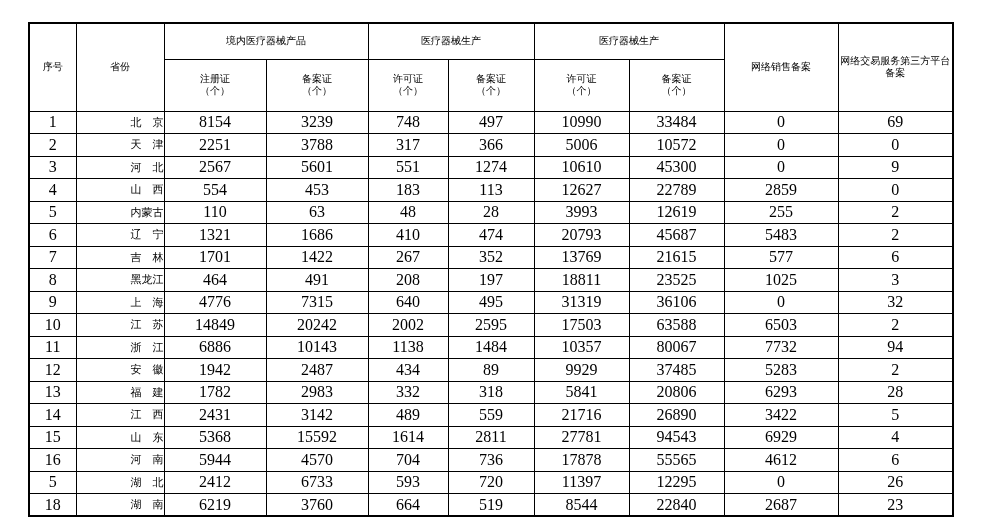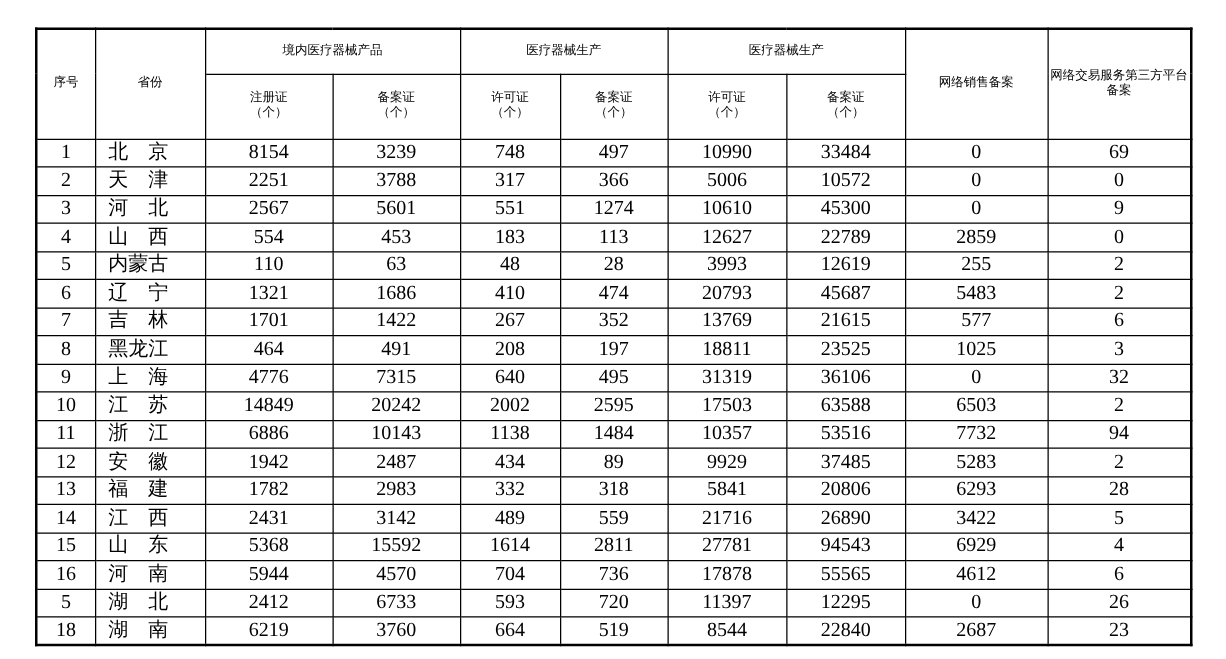--- a/index.html
+++ b/index.html
@@ -47,23 +47,23 @@
   th.wrap-head {
     padding: 0 11px;
     line-height: 1.3;
   }
   tbody tr { height: 22.5px; }
   tbody td {
     font-size: 16px;
     line-height: 1;
   }
   tbody td.province {
-    text-align: left;
+    text-align: right;
     padding-left: 10px;
-    font-size: 16px;
+    font-size: 11px;
   }
   tbody td.num {
     font-family: "Liberation Serif", "DejaVu Serif", serif;
   }
 </style>
 </head>
 <body>
 
 <div class="page">
   <table class="stats">
@@ -226,21 +226,21 @@
           <td class="num">2</td>
         </tr>
         <tr>
           <td class="num">11</td>
           <td class="province">浙　江</td>
           <td class="num">6886</td>
           <td class="num">10143</td>
           <td class="num">1138</td>
           <td class="num">1484</td>
           <td class="num">10357</td>
-          <td class="num">53516</td>
+          <td class="num">80067</td>
           <td class="num">7732</td>
           <td class="num">94</td>
         </tr>
         <tr>
           <td class="num">12</td>
           <td class="province">安　徽</td>
           <td class="num">1942</td>
           <td class="num">2487</td>
           <td class="num">434</td>
           <td class="num">89</td>

